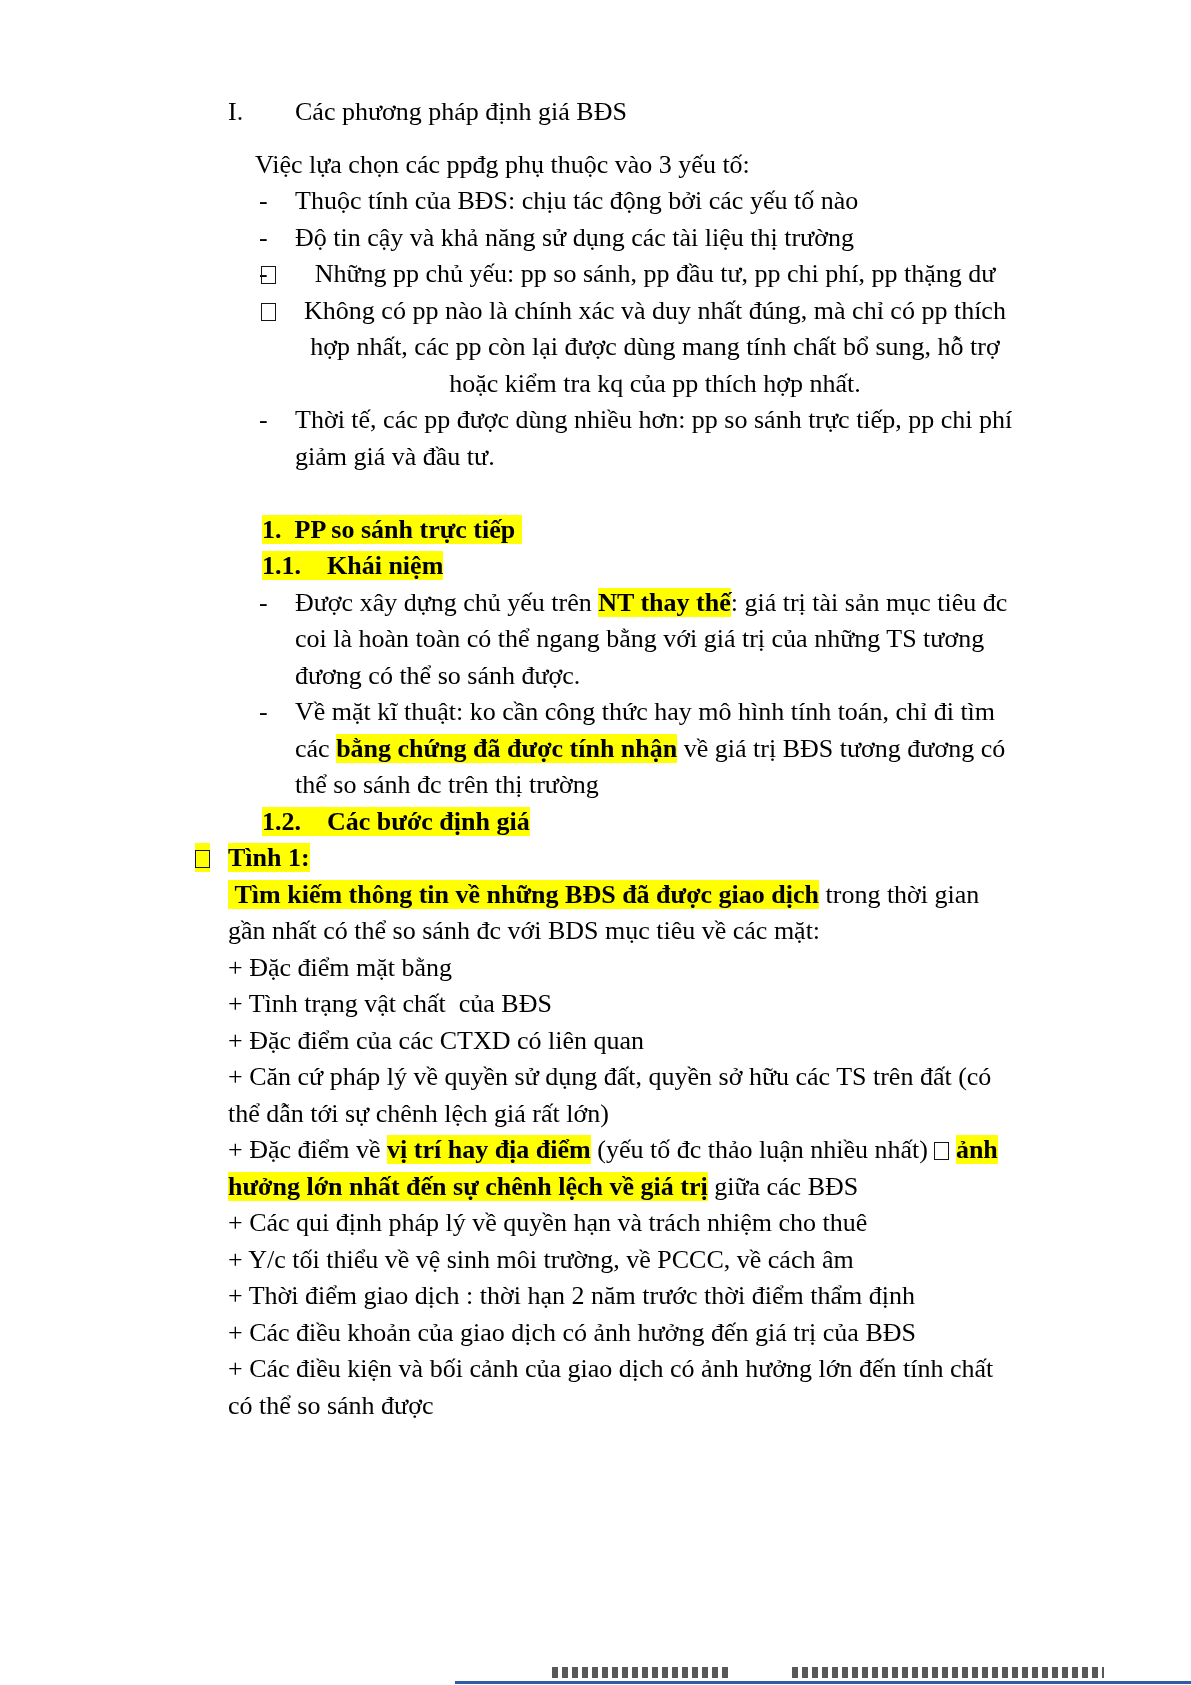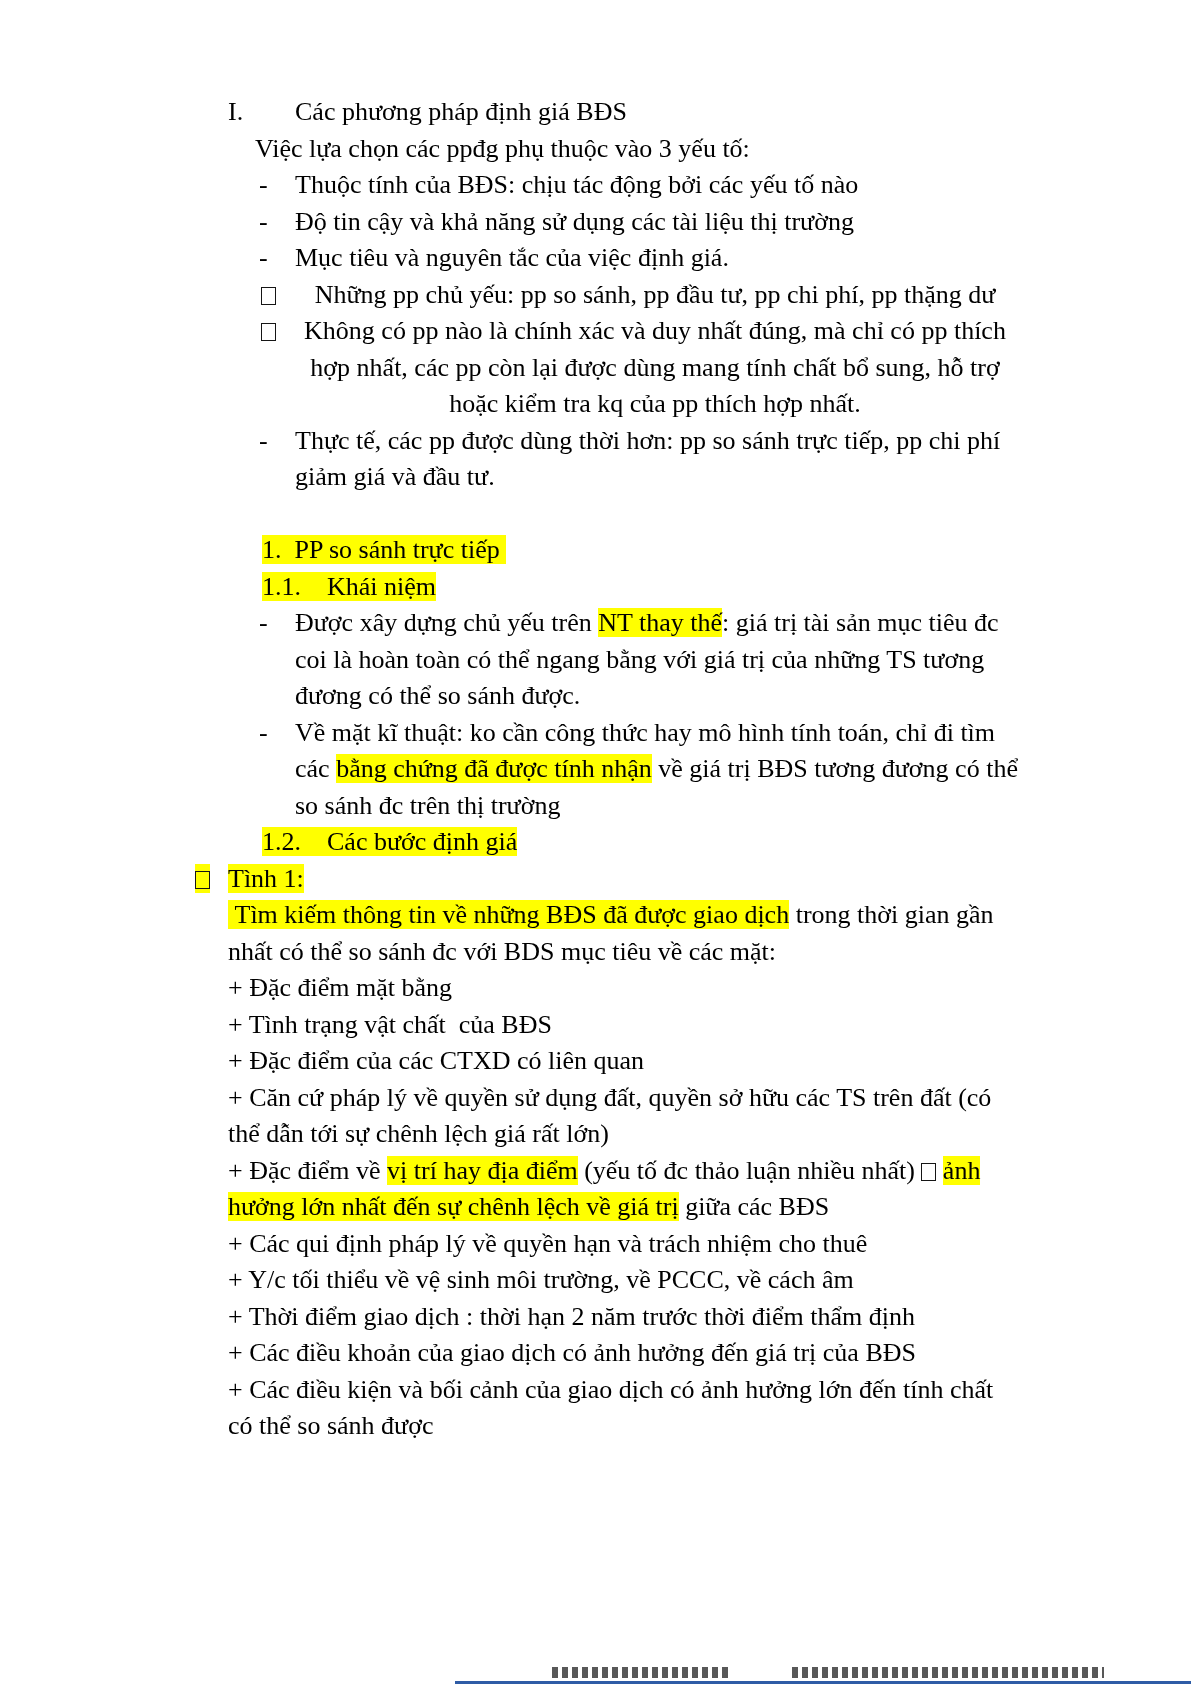--- a/index.html
+++ b/index.html
@@ -17,30 +17,30 @@
     position: absolute;
     left: 228px;
     top: 94px;
     width: 790px;
     font-size: 26px;
     line-height: 36.5px;
   }
   .para { position: relative; }
   .para-heading { padding-left: 67px; }
   .para-heading .marker { position: absolute; left: 0; }
-  .para-intro { padding-left: 27px; }
+  .para-intro { padding-left: 27px; margin-top: 16px; }
   .para-dash { padding-left: 67px; }
   .para-dash .marker { position: absolute; left: 31px; }
   .para-check { padding-left: 64px; text-align: center; }
   .para-check .marker { position: absolute; left: 33px; }
   .para-num { padding-left: 34px; }
   .para-step { margin-left: -33px; }
   .para-step .marker { margin-right: 18px; }
   .para-spacer { height: 36.5px; }
-  .hl { background: var(--hl, #ffff00); }
+  .hl { background: var(--hl, #ffff00); font-weight: bold; }
   .glyphbox {
     display: inline-block;
     width: 15px;
     height: 18px;
     border: 1.5px solid #151515;
     vertical-align: -2px;
     background: transparent;
   }
   .marker.hl .glyphbox { background: transparent; }
   
@@ -65,24 +65,24 @@
 </style>
 </head>
 <body>
 
 <div class="page">
   <div class="doc">
       <div class="para para-heading"><span class="marker">I.</span><span>Các phương pháp định giá BĐS</span></div>
       <div class="para para-intro"><span>Việc lựa chọn các ppđg phụ thuộc vào 3 yếu tố:</span></div>
       <div class="para para-dash"><span class="marker">-</span><span>Thuộc tính của BĐS: chịu tác động bởi các yếu tố nào</span></div>
       <div class="para para-dash"><span class="marker">-</span><span>Độ tin cậy và khả năng sử dụng các tài liệu thị trường</span></div>
-      <div class="para para-dash"><span class="marker">-</span><span>Mục tiêu và nguyên tắc của việc định giá.</span></div>
+      <div class="para para-dash"><span class="marker">-</span></div>
       <div class="para para-check"><span class="marker"><span class="glyphbox"></span></span><span>Những pp chủ yếu: pp so sánh, pp đầu tư, pp chi phí, pp thặng dư</span></div>
       <div class="para para-check"><span class="marker"><span class="glyphbox"></span></span><span>Không có pp nào là chính xác và duy nhất đúng, mà chỉ có pp thích hợp nhất, các pp còn lại được dùng mang tính chất bổ sung, hỗ trợ hoặc kiểm tra kq của pp thích hợp nhất.</span></div>
-      <div class="para para-dash"><span class="marker">-</span><span>Thực tế, các pp được dùng thời hơn: pp so sánh trực tiếp, pp chi phí giảm giá và đầu tư.</span></div>
+      <div class="para para-dash"><span class="marker">-</span><span>Thời tế, các pp được dùng nhiều hơn: pp so sánh trực tiếp, pp chi phí giảm giá và đầu tư.</span></div>
       <div class="para para-spacer"></div>
       <div class="para para-num"><span class="hl">1.&nbsp;&nbsp;PP so sánh trực tiếp&nbsp;</span></div>
       <div class="para para-num"><span class="hl">1.1.&nbsp;&nbsp;&nbsp;&nbsp;Khái niệm</span></div>
       <div class="para para-dash"><span class="marker">-</span><span>Được xây dựng chủ yếu trên </span><span class="hl">NT thay thế</span><span>: giá trị tài sản mục tiêu đc coi là hoàn toàn có thể ngang bằng với giá trị của những TS tương đương có thể so sánh được.</span></div>
       <div class="para para-dash"><span class="marker">-</span><span>Về mặt kĩ thuật: ko cần công thức hay mô hình tính toán, chỉ đi tìm các </span><span class="hl">bằng chứng đã được tính nhận</span><span> về giá trị BĐS tương đương có thể so sánh đc trên thị trường</span></div>
       <div class="para para-num"><span class="hl">1.2.&nbsp;&nbsp;&nbsp;&nbsp;Các bước định giá</span></div>
       <div class="para para-step"><span class="marker hl"><span class="glyphbox"></span></span><span class="hl">Tình 1:</span></div>
       <div class="para para-tim"><span class="hl">&nbsp;Tìm kiếm thông tin về những BĐS đã được giao dịch</span><span> trong thời gian gần nhất có thể so sánh đc với BDS mục tiêu về các mặt:</span></div>
       <div class="para para-plus"><span>+ Đặc điểm mặt bằng</span></div>
       <div class="para para-plus"><span>+ Tình trạng vật chất &nbsp;của BĐS</span></div>

